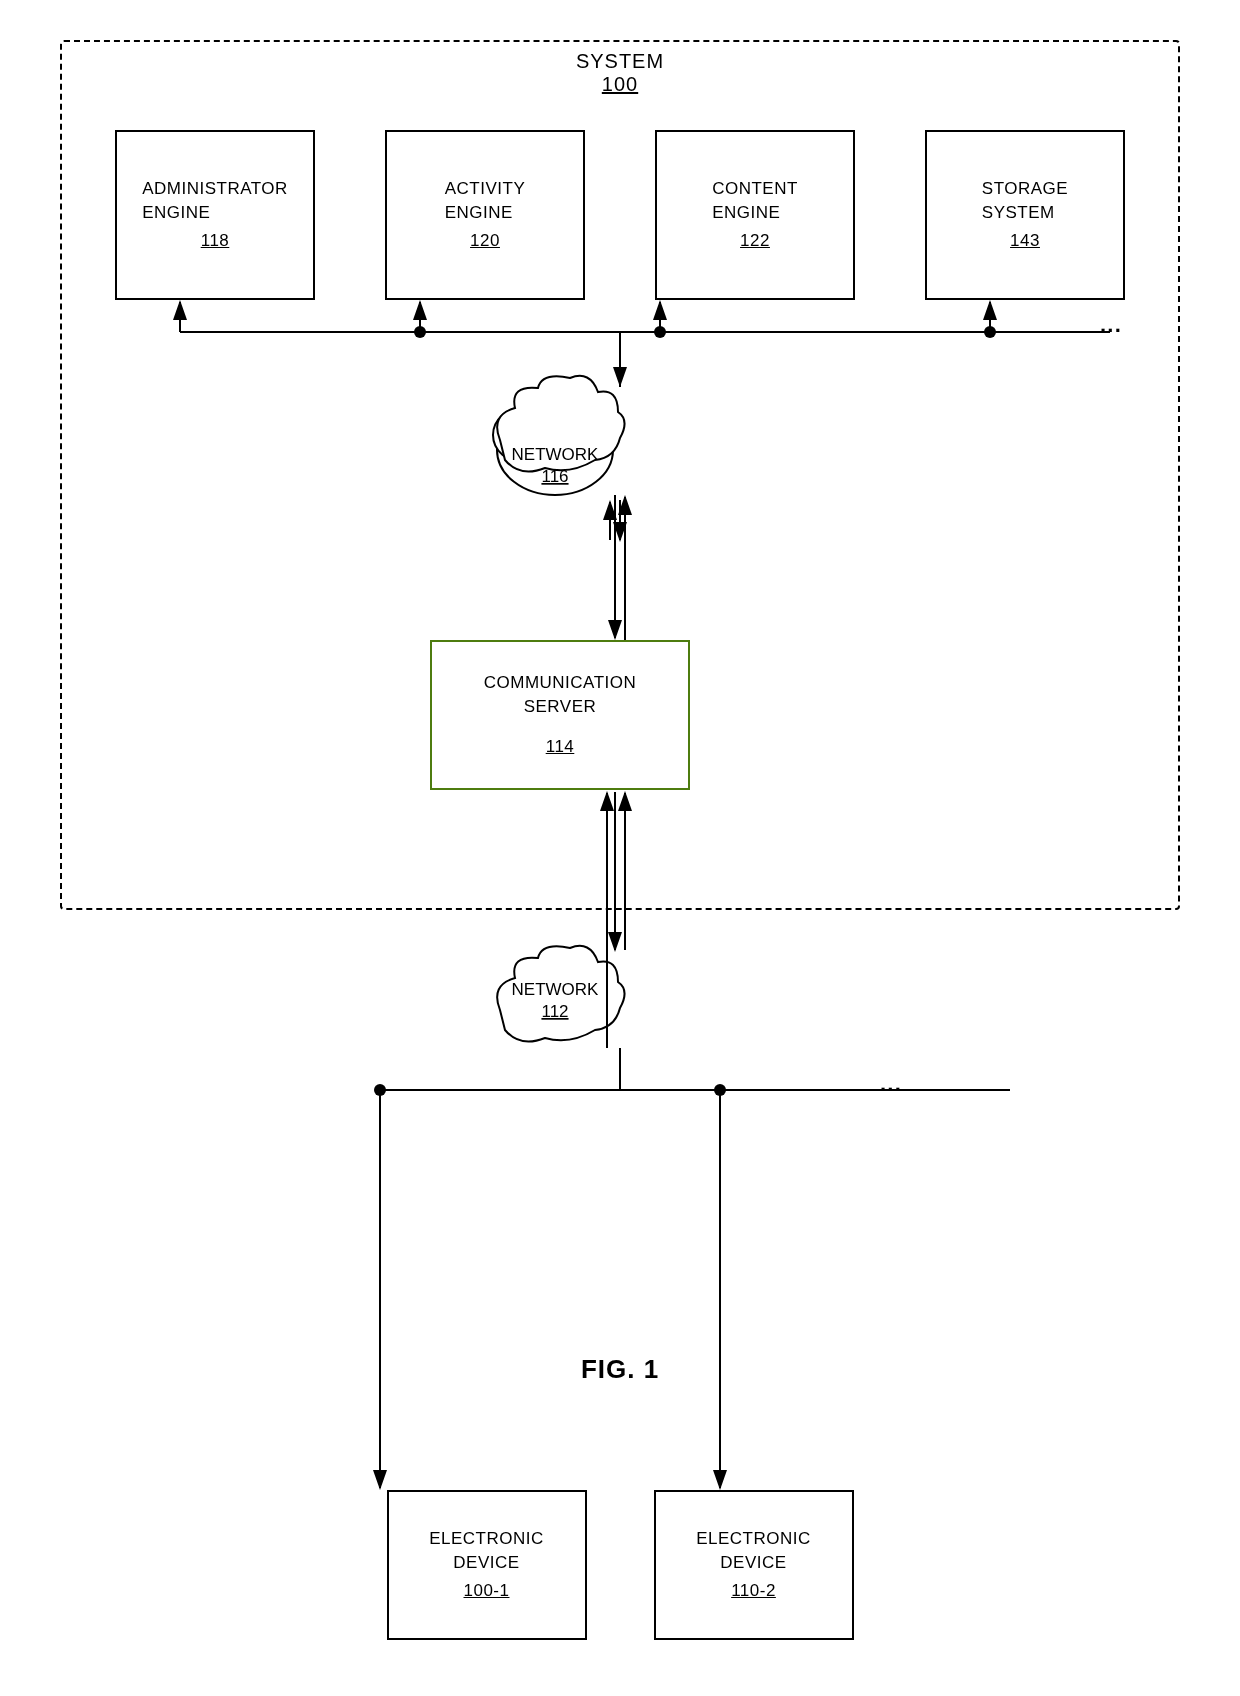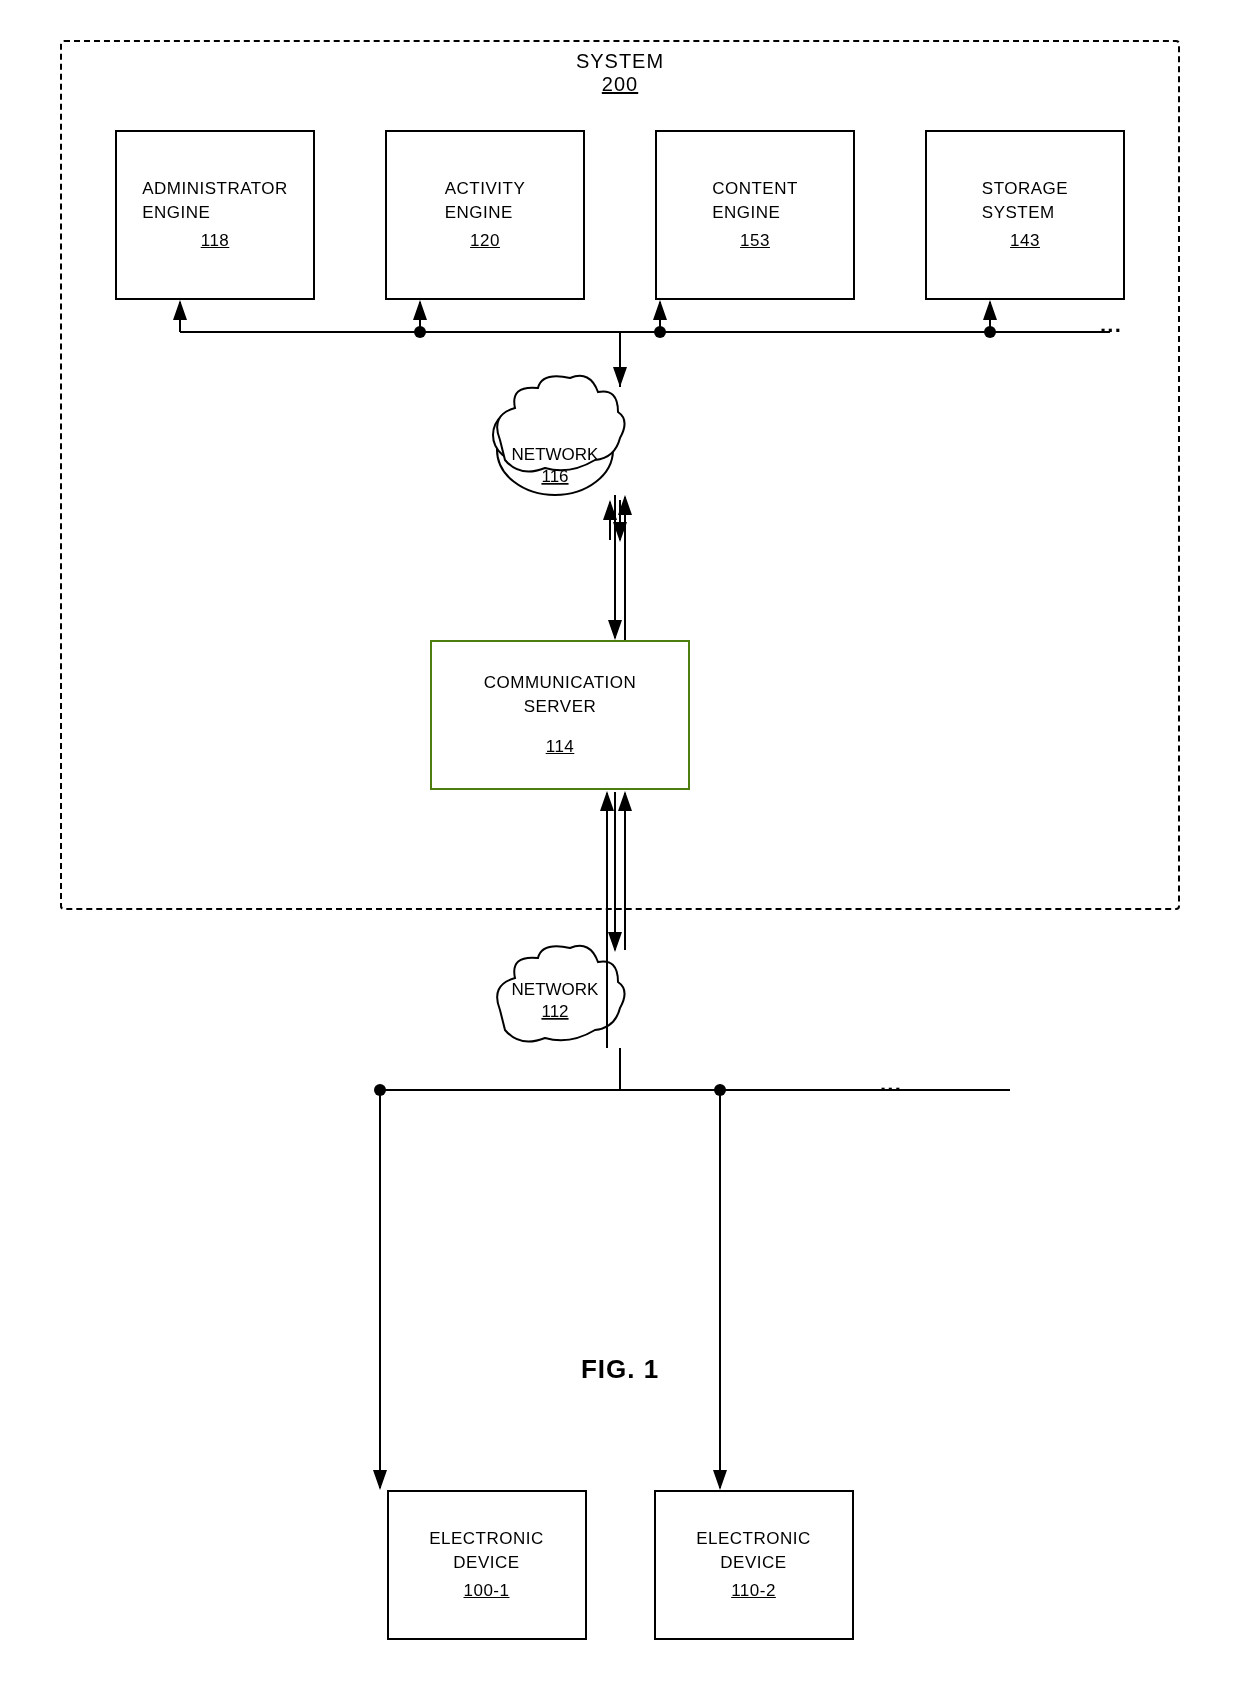--- a/index.html
+++ b/index.html
@@ -149,35 +149,35 @@
   </style>
 </head>
 <body>
 
 <div class="diagram-container">
 
   <div class="system-box"></div>
 
   <div class="system-label">
     <span>SYSTEM</span>
-    <span class="num">200</span>
+    <span class="num">100</span>
   </div>
 
   <div class="engines-row">
     <div class="engine-box">
       <span>ADMINISTRATOR<br>ENGINE</span>
       <span class="num">118</span>
     </div>
     <div class="engine-box">
       <span>ACTIVITY<br>ENGINE</span>
       <span class="num">120</span>
     </div>
     <div class="engine-box">
       <span>CONTENT<br>ENGINE</span>
-      <span class="num">153</span>
+      <span class="num">122</span>
     </div>
     <div class="engine-box">
       <span>STORAGE<br>SYSTEM</span>
       <span class="num">143</span>
     </div>
   </div>
 
   <div class="comm-server-box">
     <span>COMMUNICATION<br>SERVER</span>
     <span class="num">114</span>

